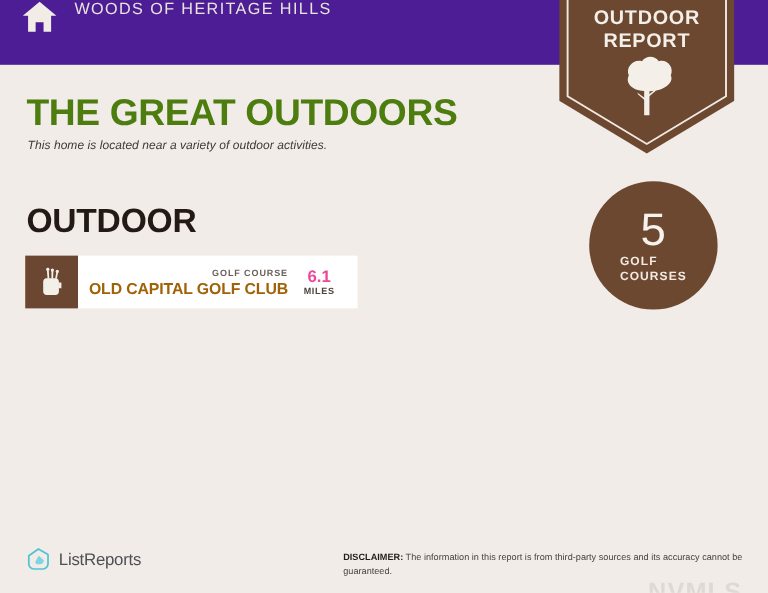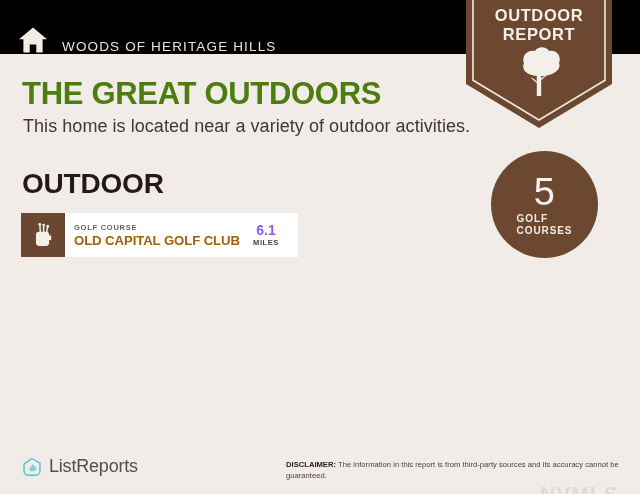--- a/index.html
+++ b/index.html
@@ -23,23 +23,23 @@
     background: #f1ece8;
     overflow: hidden;
   }
 
   
   #header-bar {
     position: absolute;
     left: 0; top: 0;
     width: 640px;
     height: 54px;
-    background: #000000;
-    display: flex;
-    align-items: flex-end;
+    background: #4c1d95;
+    display: flex;
+    align-items: flex-start;
     box-sizing: border-box;
     padding-left: 18px;
   }
   #header-home-icon {
     width: 30px;
     height: 28px;
     flex: 0 0 auto;
     margin-right: 14px;
     display: block;
   }
@@ -85,25 +85,26 @@
     font-weight: 700;
     color: #4d7c0f;
     letter-spacing: -0.3px;
     margin: 0;
     white-space: nowrap;
   }
   #subheadline {
     position: absolute;
     left: 23px;
     top: 116px;
-    font-size: 18px;
+    font-size: 10px;
     color: #413830;
     letter-spacing: 0.05px;
     margin: 0;
     white-space: nowrap;
+    font-style: italic;
   }
 
   
   #popular-heading {
     position: absolute;
     left: 22px;
     top: 168px;
     font-size: 28px;
     font-weight: 700;
     color: #231a15;
@@ -133,20 +134,21 @@
     justify-content: center;
   }
   #poi-icon-box svg { display: block; }
   #poi-text {
     flex: 1 1 auto;
     padding-left: 9px;
     display: flex;
     flex-direction: column;
     justify-content: center;
     overflow: hidden;
+    text-align: right;
   }
   #poi-category {
     font-size: 7.5px;
     font-weight: 700;
     letter-spacing: 0.75px;
     color: #6a6059;
     line-height: 10px;
     white-space: nowrap;
   }
   #poi-name {
@@ -162,21 +164,21 @@
     width: 52px;
     display: flex;
     flex-direction: column;
     align-items: center;
     justify-content: center;
     padding-right: 6px;
   }
   #poi-distance-value {
     font-size: 14px;
     font-weight: 700;
-    color: #8b5cf6;
+    color: #ec4899;
     line-height: 15px;
   }
   #poi-distance-unit {
     font-size: 7.5px;
     font-weight: 700;
     letter-spacing: 0.6px;
     color: #4a423c;
     line-height: 10px;
   }
 
@@ -263,21 +265,21 @@
     display: flex;
     align-items: center;
   }
   #footer-logo-icon {
     width: 20px;
     height: 20px;
     margin-right: 7px;
     display: block;
   }
   #footer-logo-text {
-    font-size: 18px;
+    font-size: 14px;
     color: #4f4f55;
     letter-spacing: -0.2px;
     font-weight: 400;
     white-space: nowrap;
   }
 
   #disclaimer {
     position: absolute;
     left: 286px;
     top: 460px;

